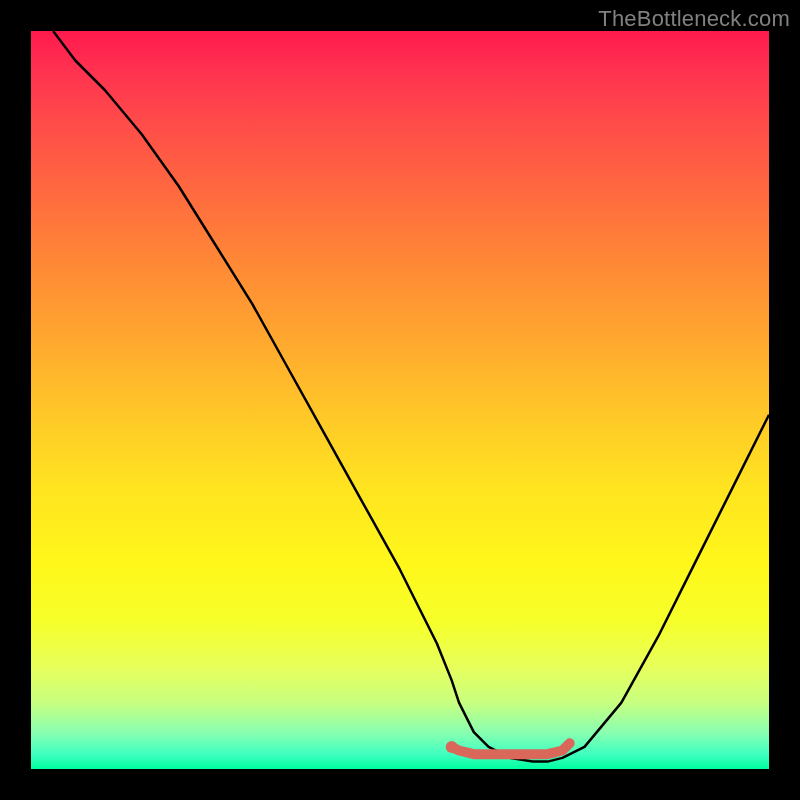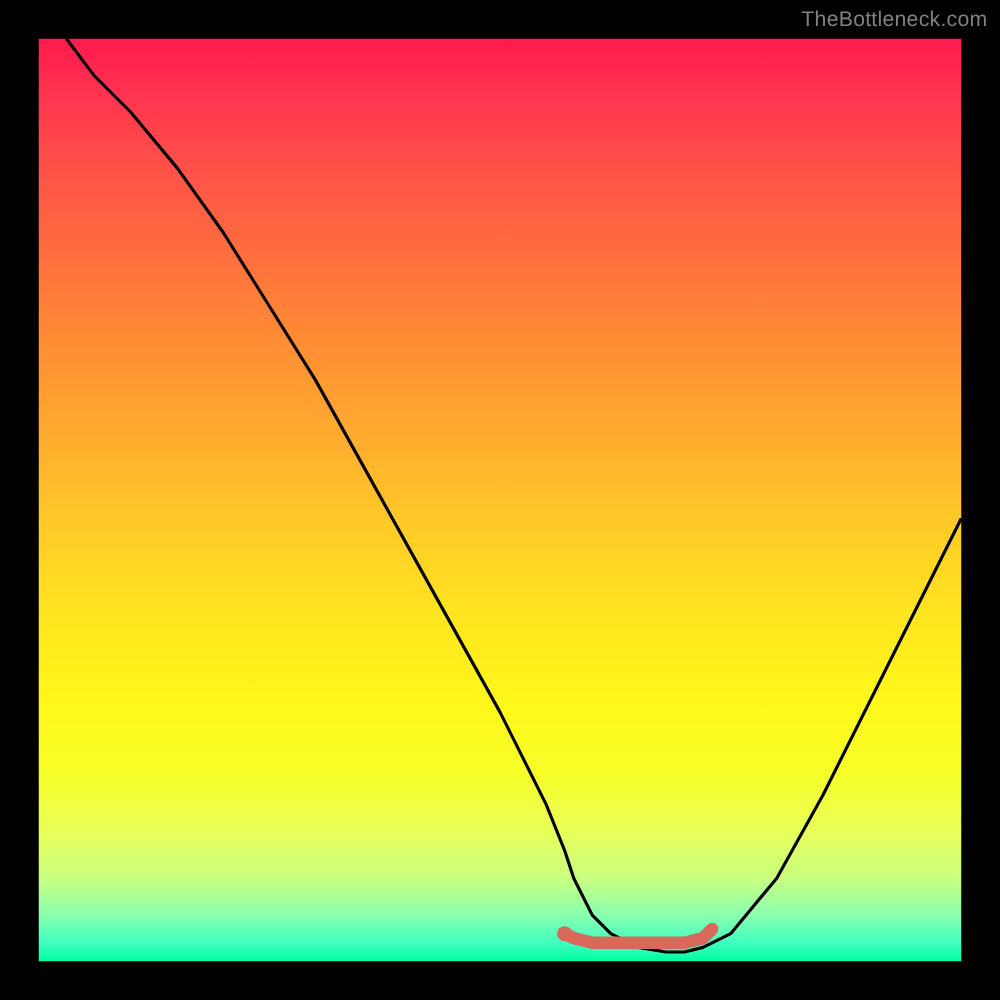--- a/index.html
+++ b/index.html
@@ -39,21 +39,21 @@
       #8affb0 95%,
       #40ffc0 98%,
       #00ffa0 100%
     );
   }
   .watermark {
     position: absolute;
     top: 6px;
     right: 10px;
     color: #808080;
-    font-size: 17px;
+    font-size: 22px;
     font-weight: 500;
     letter-spacing: 0.2px;
     z-index: 2;
   }
   svg.curve {
     position: absolute;
     left: 0;
     top: 0;
     width: 738px;
     height: 738px;

